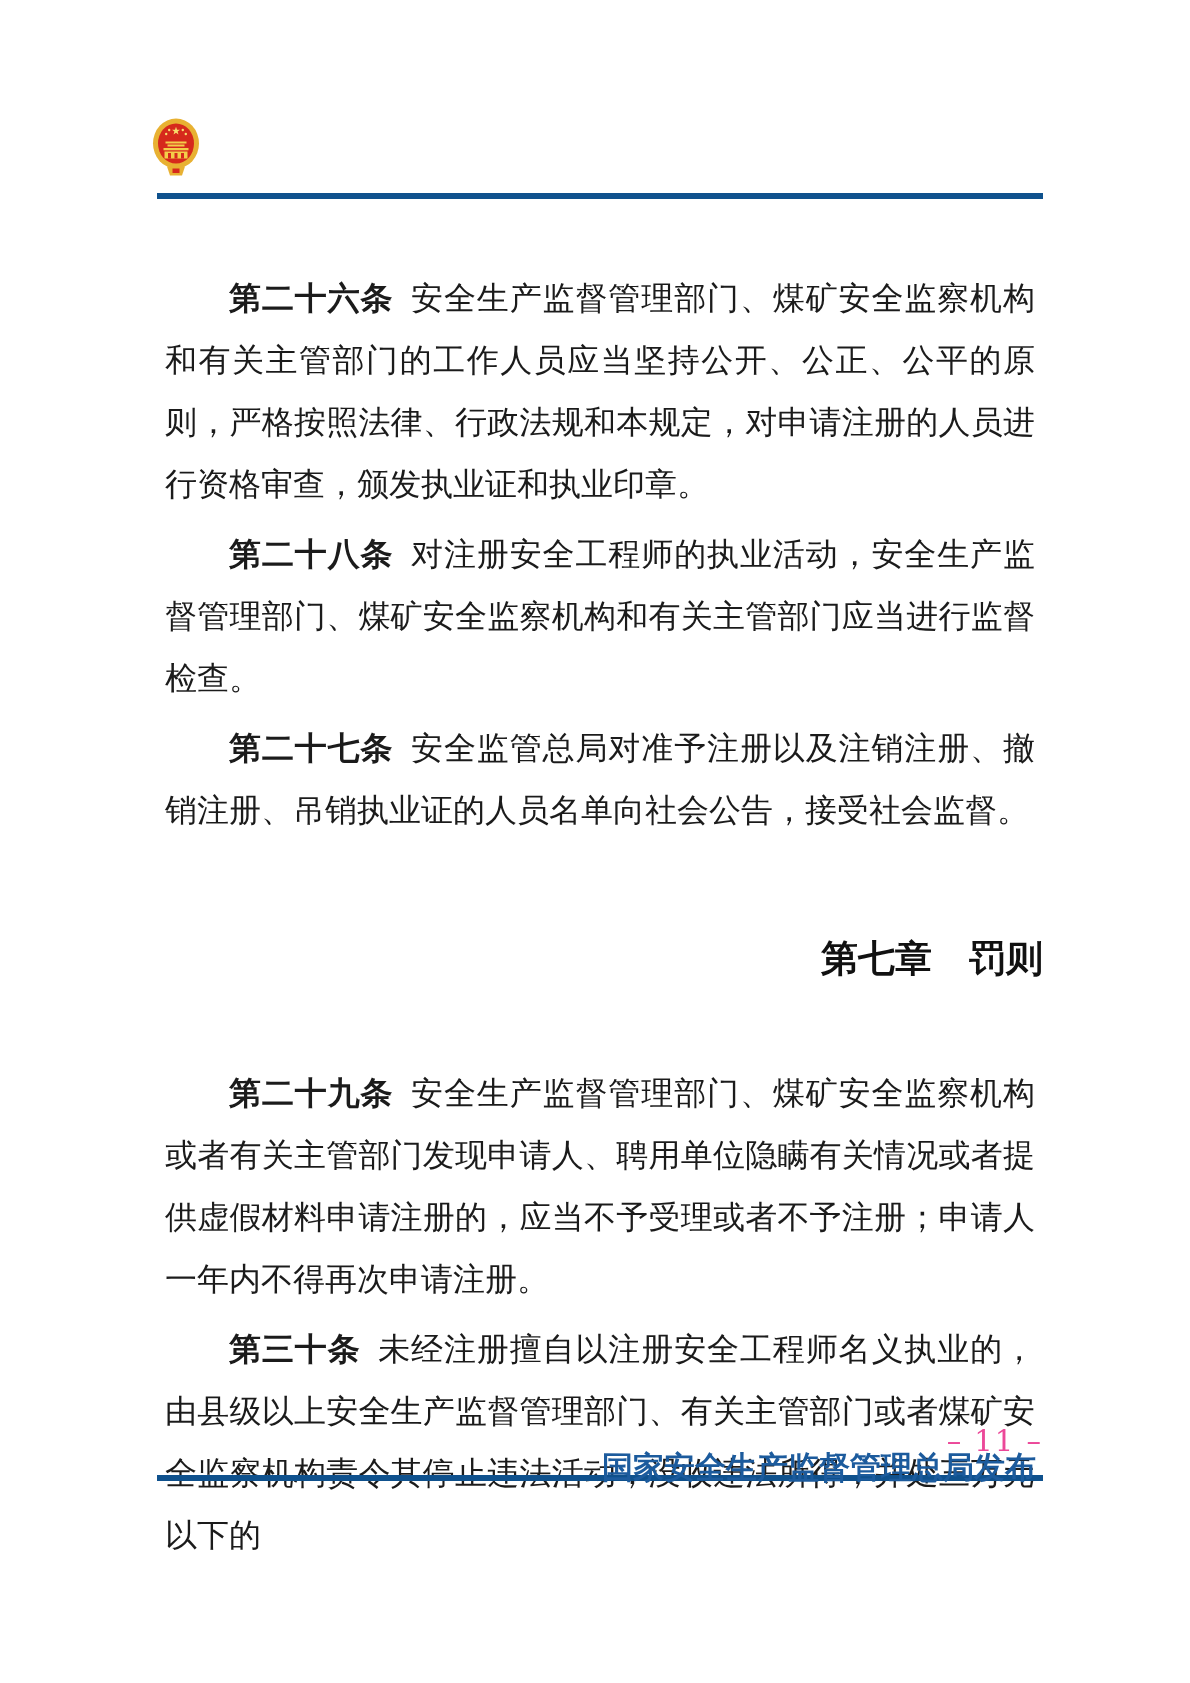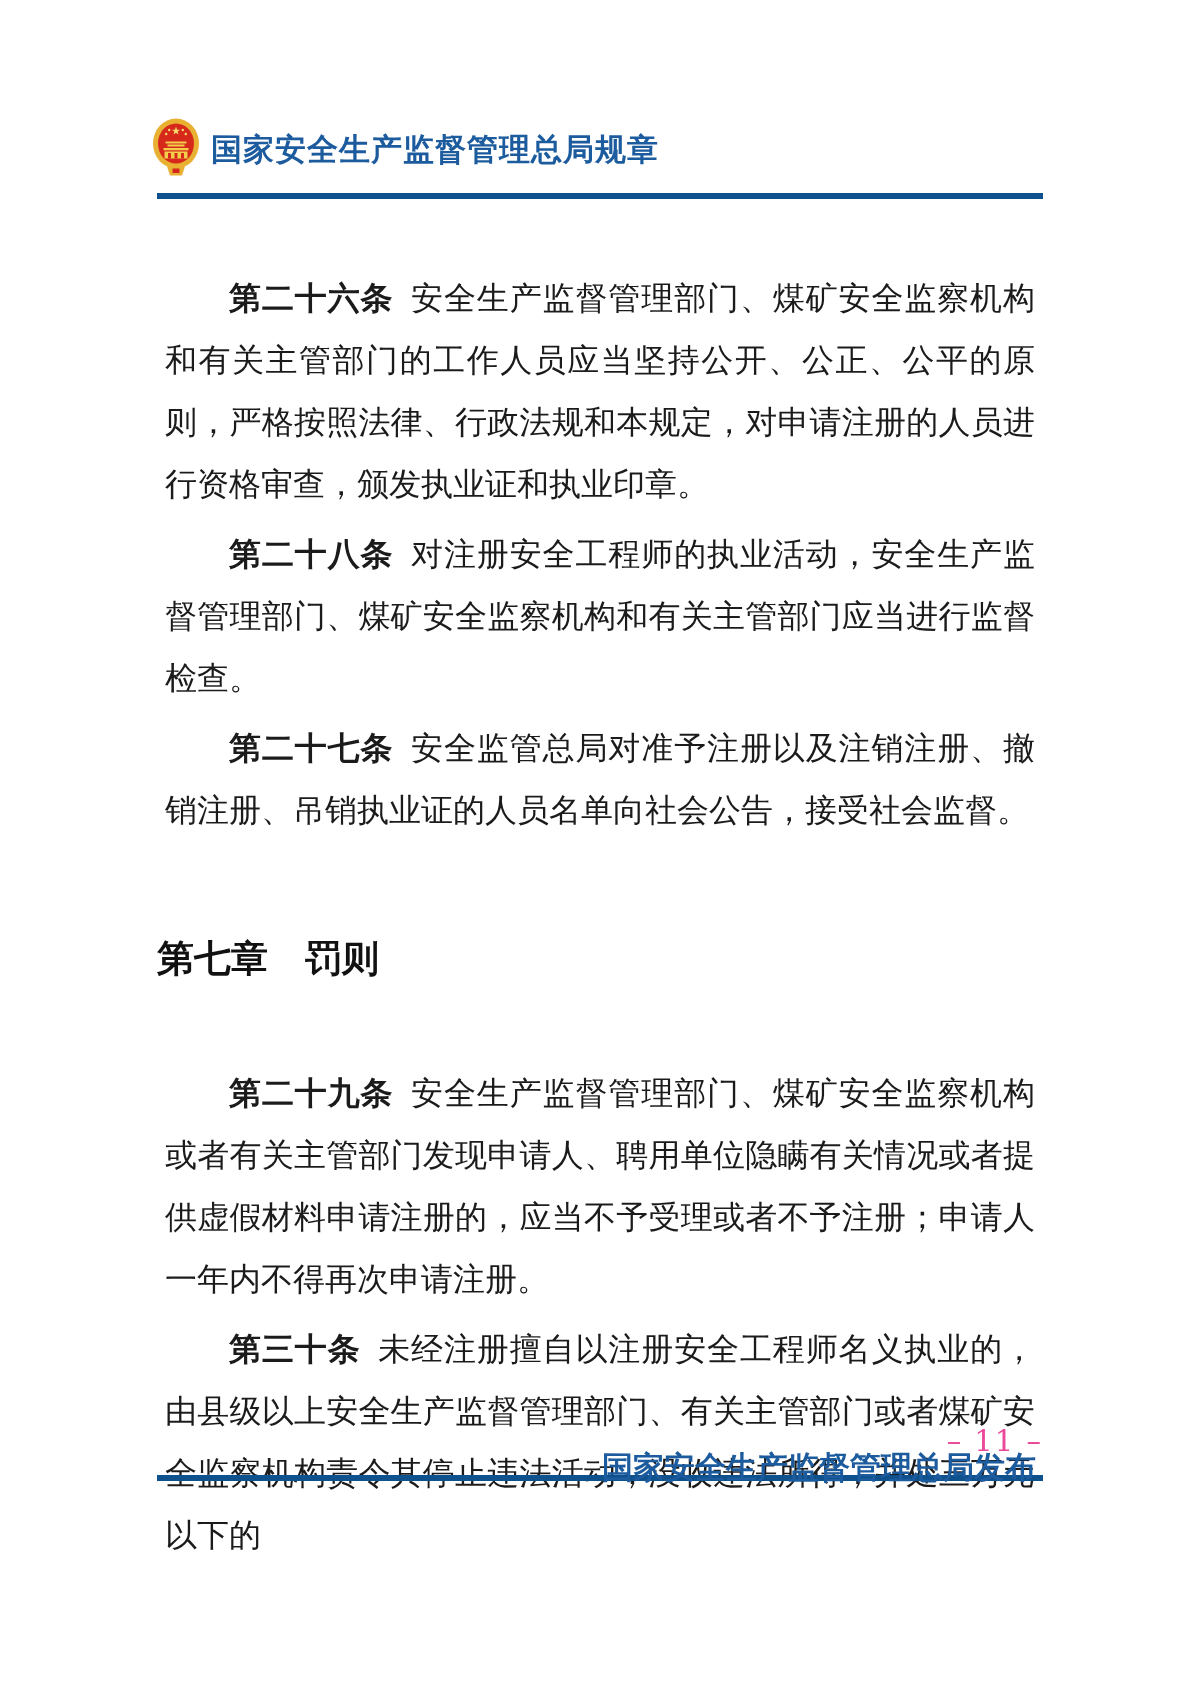--- a/index.html
+++ b/index.html
@@ -57,21 +57,21 @@
     margin: 8px;
     text-indent: 2em;
   }
   .term {
     font-family: "DejaVu Sans", "Liberation Sans", sans-serif;
     font-weight: 700;
     margin-right: 0.55em;
   }
   .chapter {
     margin: 87px 0 72px 0;
-    text-align: left;
+    text-align: right;
     text-indent: 0;
     font-family: "DejaVu Sans", "Liberation Sans", sans-serif;
     font-size: 37px;
     font-weight: 700;
     line-height: 62px;
     color: #111;
   }
   
   .page-number {
     position: absolute;
@@ -118,21 +118,20 @@
 
       <rect x="14.5" y="25" width="21" height="2" fill="#f3ce49"></rect>
       <rect x="16.5" y="28" width="17" height="2" fill="#f3ce49"></rect>
       <rect x="12.5" y="31.5" width="25" height="2.3" fill="#f3ce49"></rect>
       <rect x="13.5" y="35" width="23" height="7" fill="#f3ce49"></rect>
       <rect x="17" y="36.5" width="3" height="5.5" fill="#d6291c"></rect>
       <rect x="23.5" y="36.5" width="3" height="5.5" fill="#d6291c"></rect>
       <rect x="30" y="36.5" width="3" height="5.5" fill="#d6291c"></rect>
     </svg>
   </span>
-  <div class="header-title">国家安全生产监督管理总局规章</div>
   <div class="rule header-rule"></div>
 
   <div class="doc-body">
 
     <p><span class="term">第二十六条</span><span>安全生产监督管理部门、煤矿安全监察机构和有关主管部门的工作人员应当坚持公开、公正、公平的原则，严格按照法律、行政法规和本规定，对申请注册的人员进行资格审查，颁发执业证和执业印章。</span></p>
 
     <p><span class="term">第二十八条</span><span>对注册安全工程师的执业活动，安全生产监督管理部门、煤矿安全监察机构和有关主管部门应当进行监督检查。</span></p>
 
     <p><span class="term">第二十七条</span><span>安全监管总局对准予注册以及注销注册、撤销注册、吊销执业证的人员名单向社会公告，接受社会监督。</span></p>
 

